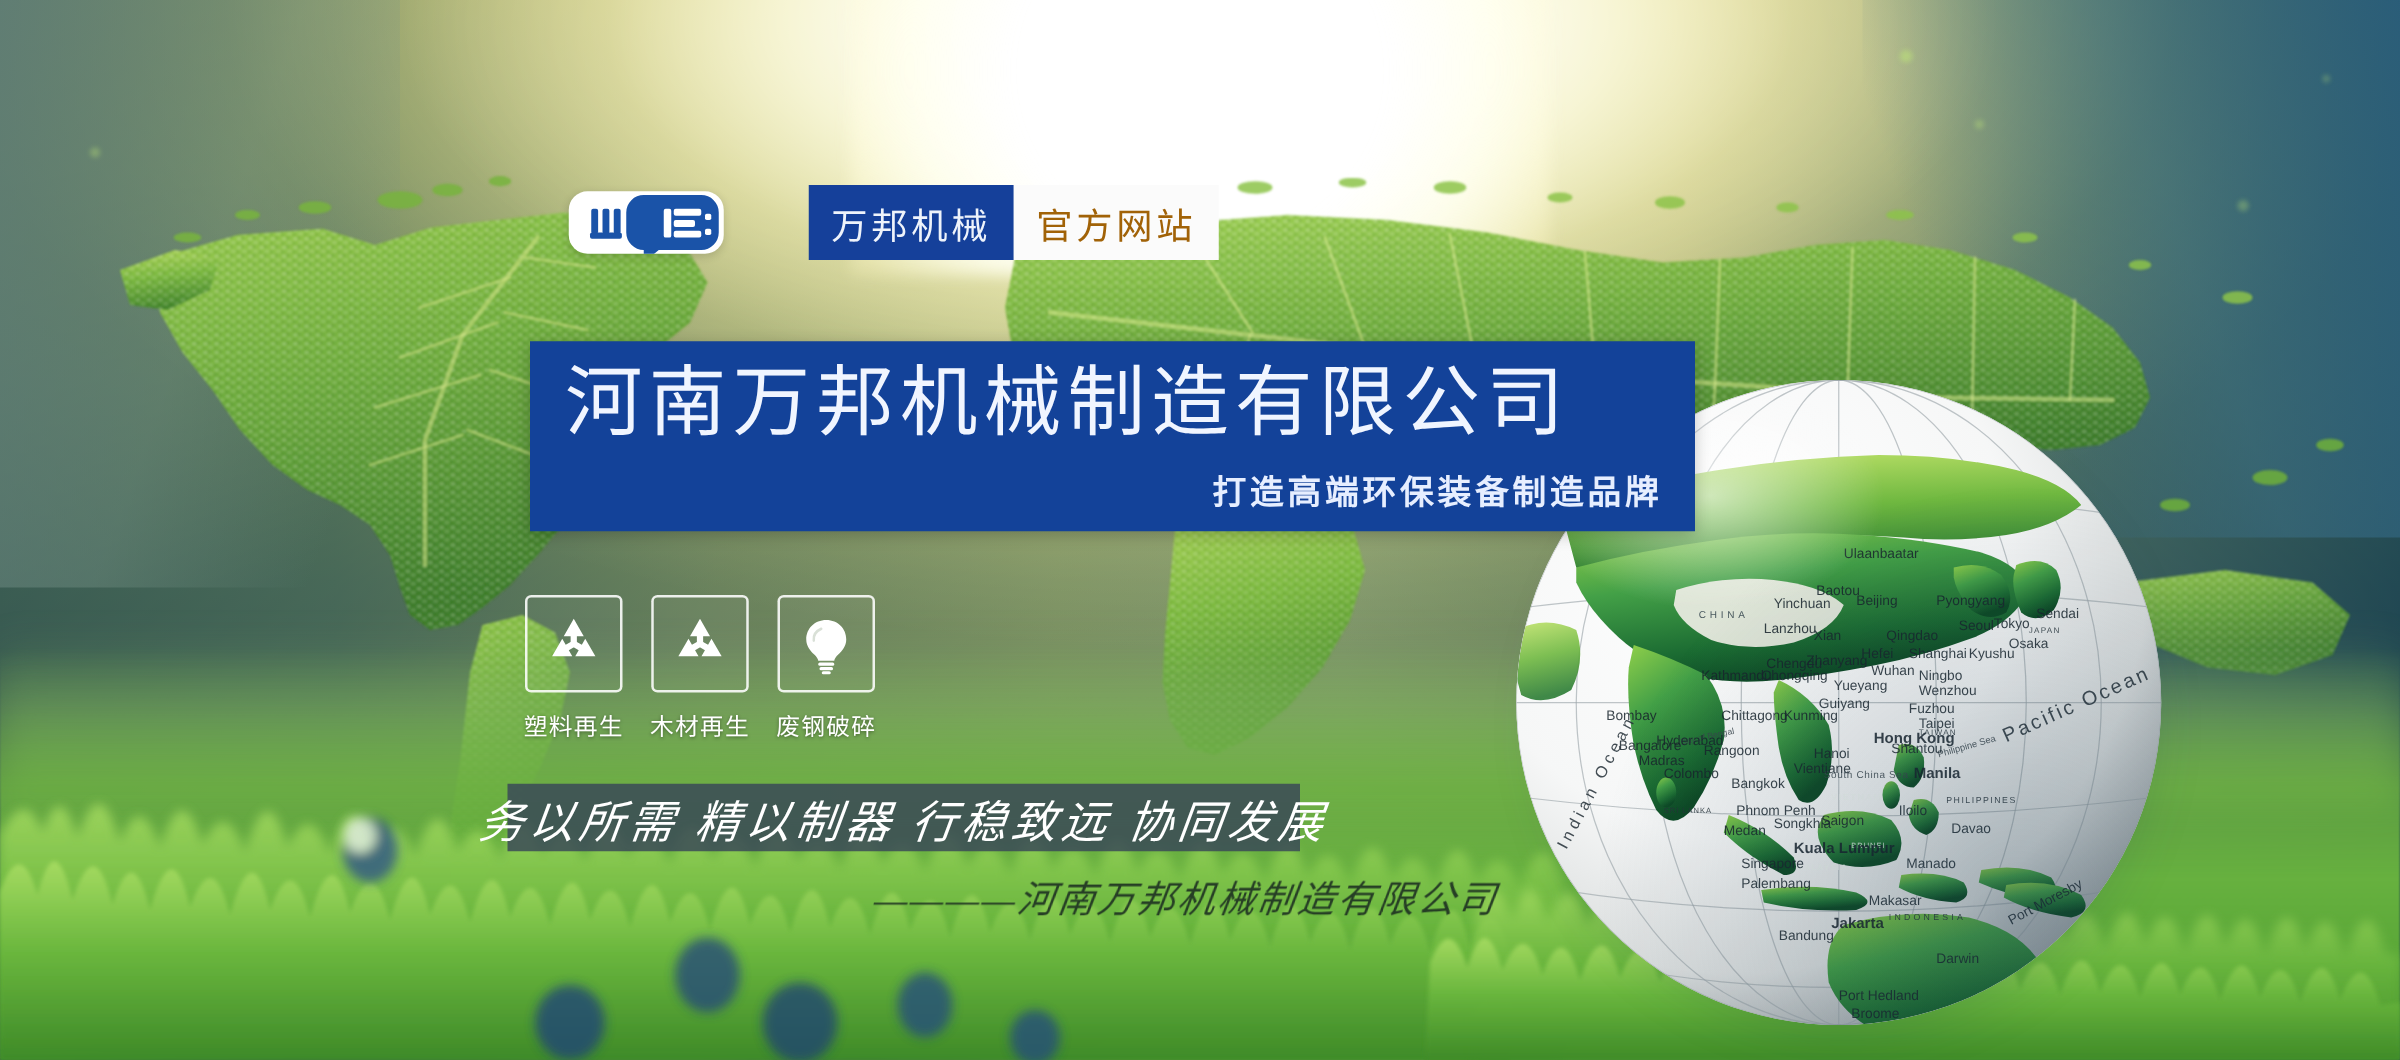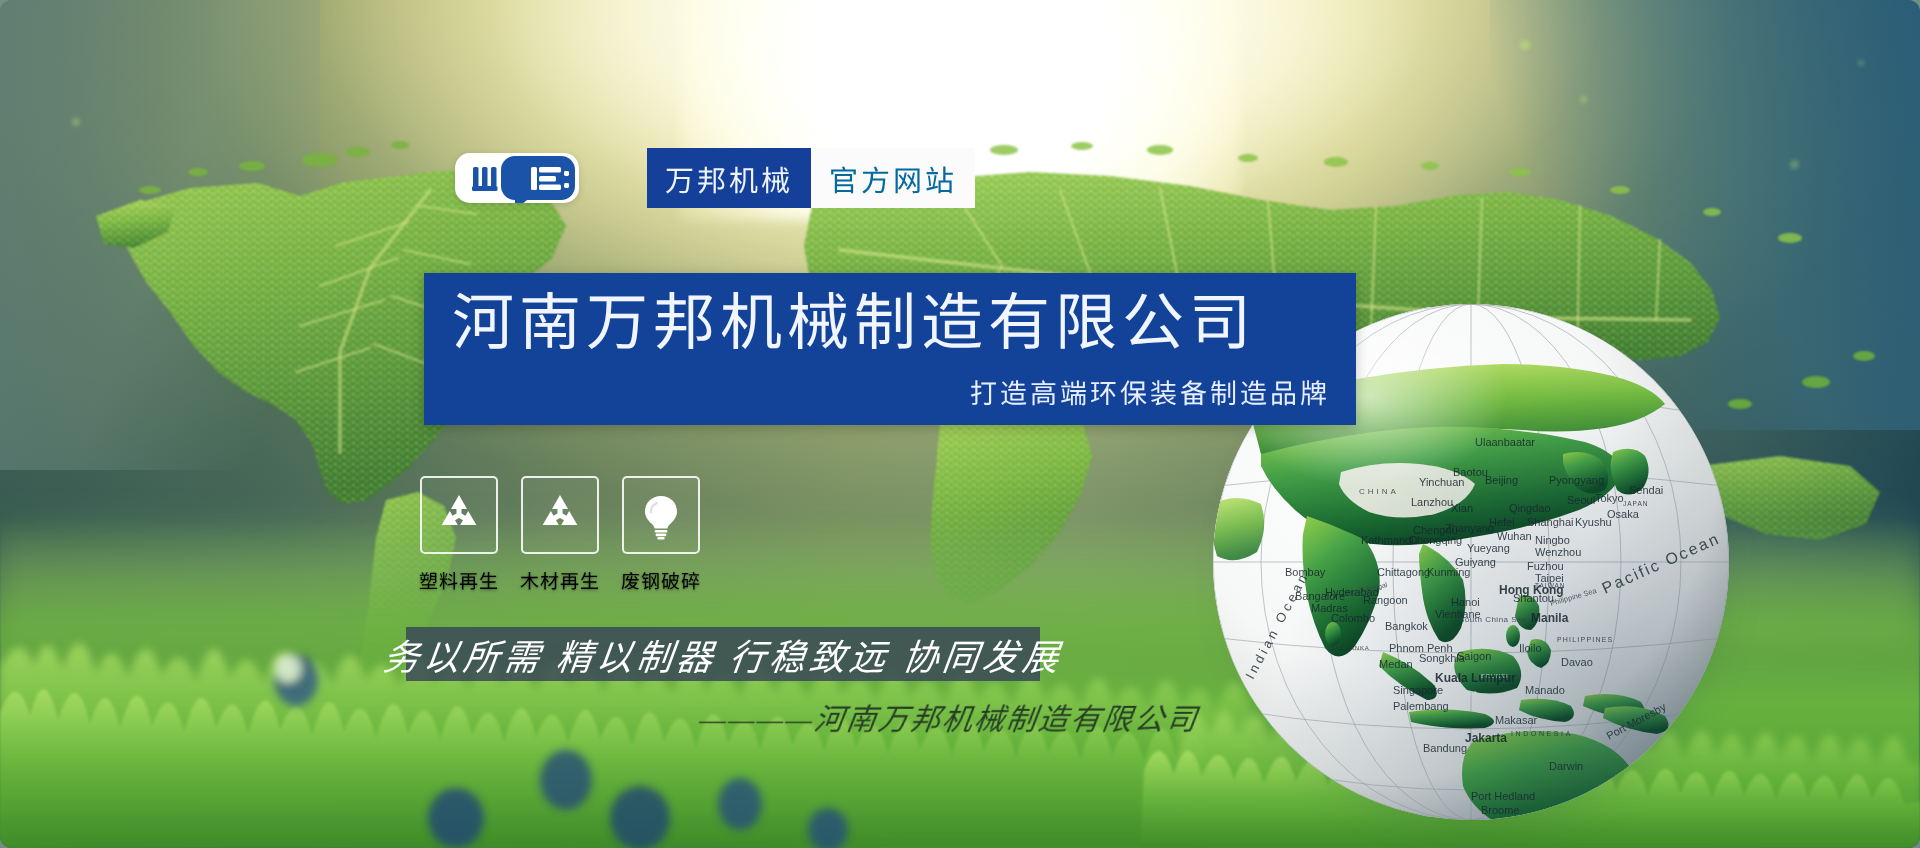--- a/index.html
+++ b/index.html
@@ -4,21 +4,21 @@
 <title>河南万邦机械制造有限公司</title>
 <style>
   * { margin:0; padding:0; box-sizing:border-box; }
   html, body { width:1920px; height:848px; overflow:hidden; }
   body {
     font-family: "Liberation Sans", "DejaVu Sans", sans-serif;
     background:#6f8f86;
     position:relative;
   }
 
-  #stage { position:absolute; inset:0; width:1920px; height:848px; overflow:hidden;border-radius:12px; }
+  #stage { position:absolute; inset:0; width:1920px; height:848px; overflow:hidden; }
 
   
   .sky {
     position:absolute; inset:0;
     background:
       radial-gradient(ellipse 640px 300px at 50% 2%, rgba(255,255,255,1) 0%, rgba(255,255,248,.96) 28%, rgba(255,248,198,.70) 52%, rgba(255,235,150,.26) 74%, rgba(255,235,150,0) 100%),
       radial-gradient(ellipse 1000px 520px at 50% 0%, rgba(255,246,188,.95) 0%, rgba(252,235,160,.55) 45%, rgba(226,219,150,.12) 78%, rgba(226,219,150,0) 100%),
       linear-gradient(180deg, #d9d58f 0%, #c9cf96 16%, #a8bca0 36%, #89a79d 55%, #7d9d98 72%, #7b9a95 100%),
       linear-gradient(90deg, #6d8d86 0%, #86a08f 14%, #c6c796 30%, #e8dfa0 44%, #efe6ab 56%, #cfcb97 70%, #7f9d9c 84%, #3f6f87 100%);
     background-blend-mode: screen, screen, multiply, normal;
@@ -95,59 +95,59 @@
   .logo-pill svg { display:block; }
   .nav-zh {
     margin-left:68px; height:60px; display:flex; align-items:stretch; flex:0 0 auto;
   }
   .nav-blue {
     background:#15409a; color:#eef3fb;
     display:flex; align-items:center; justify-content:center;
     padding:0 18px; font-size:29px; letter-spacing:3px; font-weight:300;
   }
   .nav-white {
-    background:#fbfbfb; color:#0369a1;
+    background:#fbfbfb; color:#a16207;
     display:flex; align-items:center; justify-content:center;
     padding:0 18px; font-size:29px; letter-spacing:3px; font-weight:300;
   }
 
   
   .banner {
     position:absolute; left:424px; top:273px; width:932px; height:152px;
     background:#134299;
     box-shadow:0 3px 12px rgba(0,0,0,.22);
   }
   .banner-title {
     position:absolute; left:28px; top:14px;
     font-size:62px; letter-spacing:5px; font-weight:300;
     color:#f0f5ff;
     line-height:1.15;
     white-space:nowrap;
   }
   .banner-sub {
     position:absolute; right:26px; bottom:14px;
-    font-size:27px; letter-spacing:3px; font-weight:400;
+    font-size:27px; letter-spacing:3px; font-weight:700;
     color:#e6eeff;
     white-space:nowrap;
   }
 
   
   .services { position:absolute; left:420px; top:476px; display:flex; gap:23px; }
   .svc { width:78px; display:flex; flex-direction:column; align-items:center; }
   .svc-box {
     width:78px; height:78px;
     border:2px solid rgba(255,255,255,.88);
     border-radius:5px;
     display:flex; align-items:center; justify-content:center;
     background:rgba(255,255,255,.04);
   }
   .svc-box svg { display:block; }
   .svc-label {
     margin-top:12px; font-size:19px; letter-spacing:1px;
-    color:#000000; white-space:nowrap; font-weight:400;
+    color:#ffffff; white-space:nowrap; font-weight:400;
     text-shadow:0 1px 3px rgba(0,0,0,.45);
   }
 
   
   .slogan-band {
     position:absolute; left:406px; top:627px; width:634px; height:54px;
     background:rgba(56,70,88,.82);
     display:flex; align-items:center; justify-content:center;
   }
   .slogan-text {

